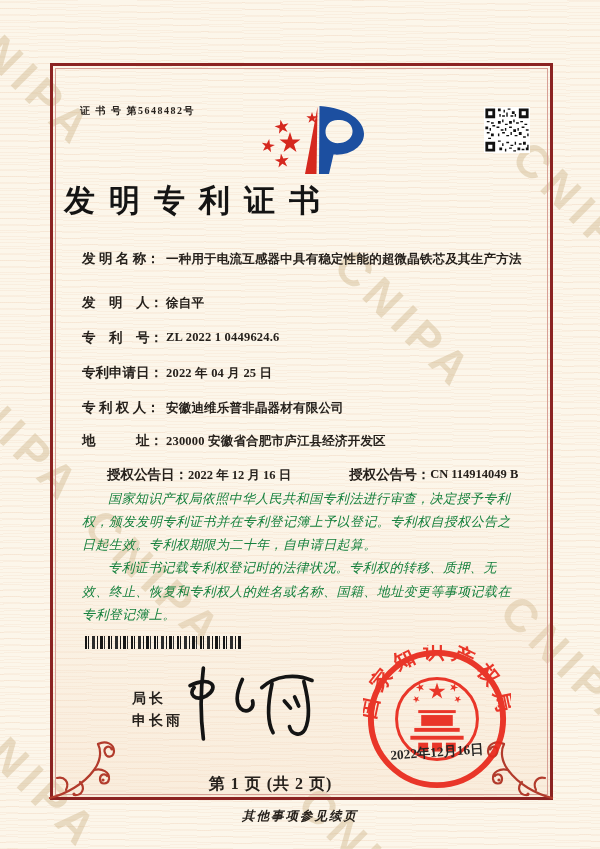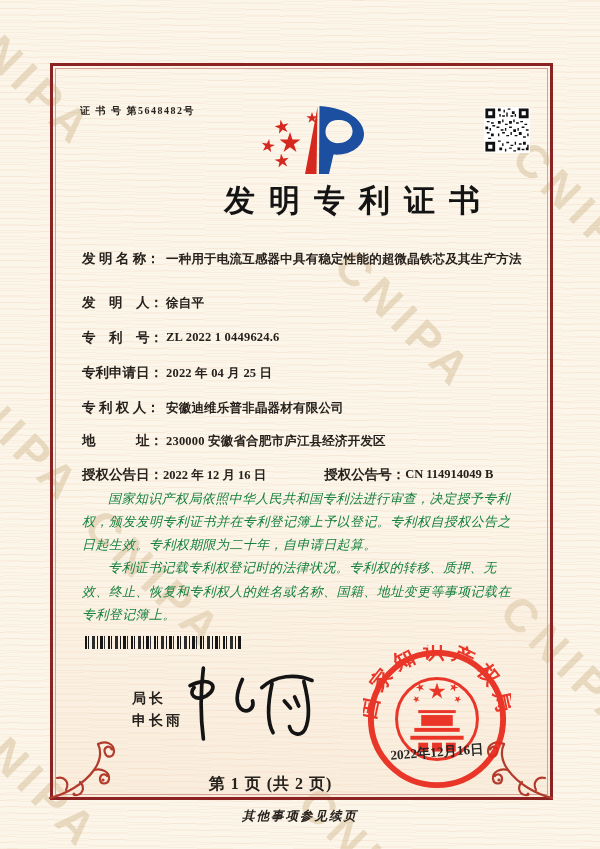--- a/index.html
+++ b/index.html
@@ -31,28 +31,28 @@
     content:""; position:absolute; inset:2px; border:1px solid #d7a096; pointer-events:none;
   }
   .cert-no {
     position:absolute; left:80px; top:104px; z-index:4;
     font-size:10px; font-weight:bold; letter-spacing:1.5px;
   }
   .logo { position:absolute; left:256px; top:101px; width:110px; height:82px; z-index:4; }
   .qr { position:absolute; left:484px; top:107px; width:46px; height:46px; z-index:4; background:#fff; }
   .title {
     position:absolute; left:50px; top:180px; width:444px; z-index:4;
-    text-align:right; font-size:31px; font-weight:bold; letter-spacing:14px; text-indent:14px;
+    text-align:left; font-size:31px; font-weight:bold; letter-spacing:14px; text-indent:14px;
     color:#141414;
   }
   .field { position:absolute; left:82px; z-index:4; width:440px; display:flex; font-weight:bold; }
   .field .lbl { flex:0 0 84px; font-size:13.5px; white-space:nowrap; }
   .field .val { font-size:12.5px; letter-spacing:0.2px; padding-top:1px; }
   .grant { position:absolute; left:82px; top:466px; z-index:4; width:440px; display:flex; font-weight:bold; font-size:13.5px; }
-  .grant .pair { display:flex; }
+  .grant .pair { display:flex;margin-left:25px; }
   .grant .val { font-size:12.5px; padding-top:1px; }
   .grant .pair.second { margin-left:58px; }
   .paras { position:absolute; left:82px; top:487px; width:438px; z-index:4; }
   .paras p {
     font-size:13px; line-height:1.78; text-indent:2em; font-style:italic;
     letter-spacing:0.4px; color:#15803d;
   }
   .barcode {
     position:absolute; left:85px; top:636px; width:156px; height:13px; z-index:4;
     background:repeating-linear-gradient(90deg,

